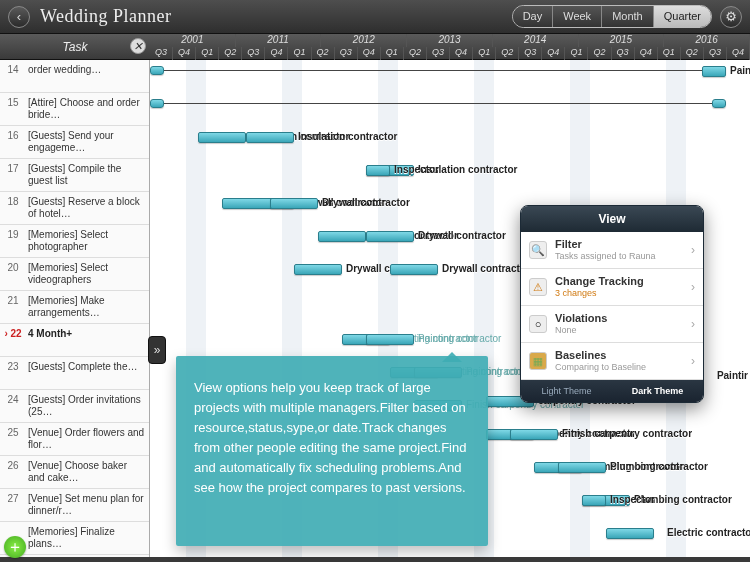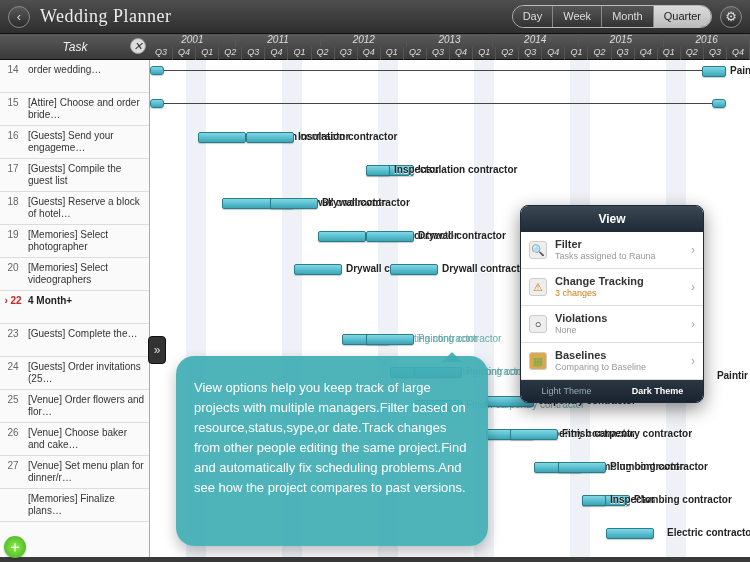--- a/index.html
+++ b/index.html
@@ -125,21 +125,21 @@
   .viewpop-theme {
     display: flex; height: 22px; background: linear-gradient(#2a3642,#1a2430);
     font-size: 9px; color: #9ab;
   }
   .viewpop-theme > div { flex: 1; display: flex; align-items: center; justify-content: center; }
   .viewpop-theme > div.sel { color: #fff; font-weight: 600; }
 
   
   .callout {
     position: absolute; left: 176px; top: 296px; width: 312px; height: 190px;
-    background: rgba(64,172,180,.92); border-radius: 18px;
+    background: rgba(64,172,180,.92); border-radius: 2px;
     box-shadow: 0 6px 14px rgba(0,0,0,.25);
     color: #fff; font-size: 13px; line-height: 20px; padding: 22px 18px 18px 18px;
     z-index: 25;
   }
   .callout::after {
     content: ""; position: absolute; top: -14px; right: 26px;
     border: 10px solid transparent; border-bottom-color: rgba(64,172,180,.92);
   }
 
   
@@ -236,20 +236,24 @@
         <div class="task-num">18</div>
         <div class="task-name">[Guests] Reserve a block of hotel…</div>
       </div>
       <div class="task-row">
         <div class="task-num">19</div>
         <div class="task-name">[Memories] Select photographer</div>
       </div>
       <div class="task-row">
         <div class="task-num">20</div>
         <div class="task-name">[Memories] Select videographers</div>
+      </div>
+      <div class="task-row">
+        <div class="task-num">21</div>
+        <div class="task-name">[Memories] Make arrangements…</div>
       </div>
       <div class="task-row hl">
         <div class="task-num">› 22</div>
         <div class="task-name">4 Month+</div>
       </div>
       <div class="task-row">
         <div class="task-num">23</div>
         <div class="task-name">[Guests] Complete the…</div>
       </div>
       <div class="task-row">

